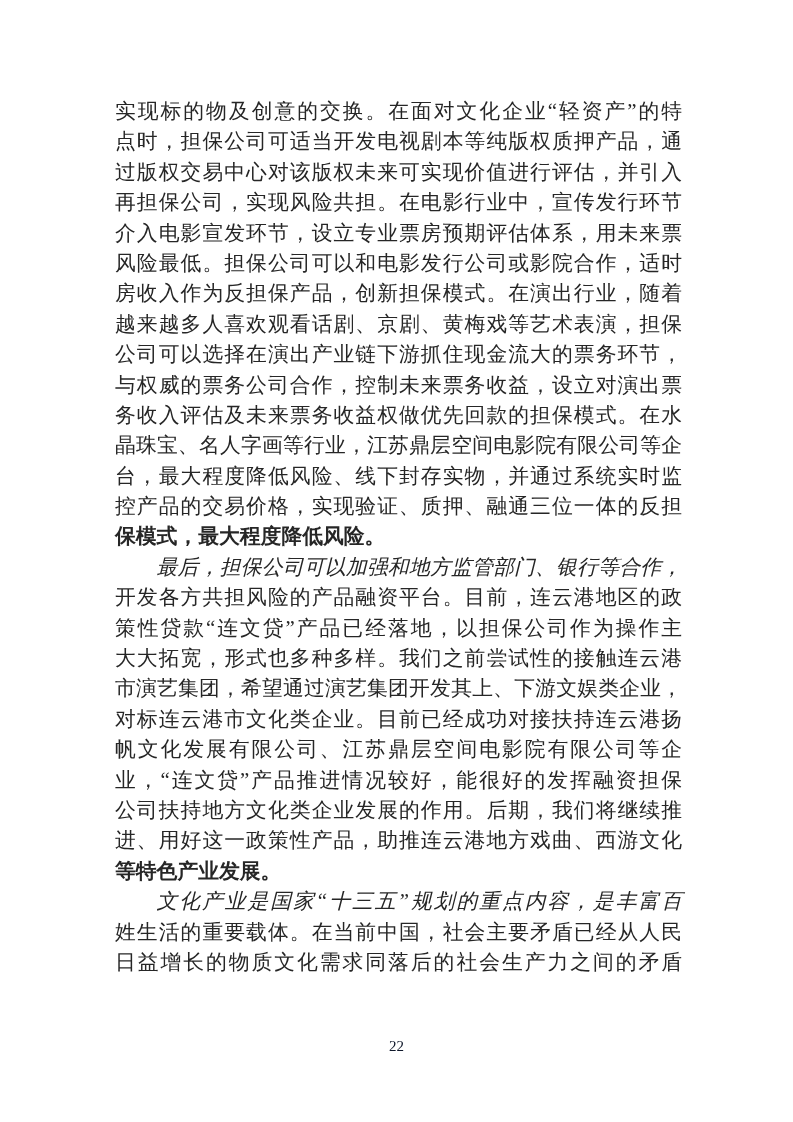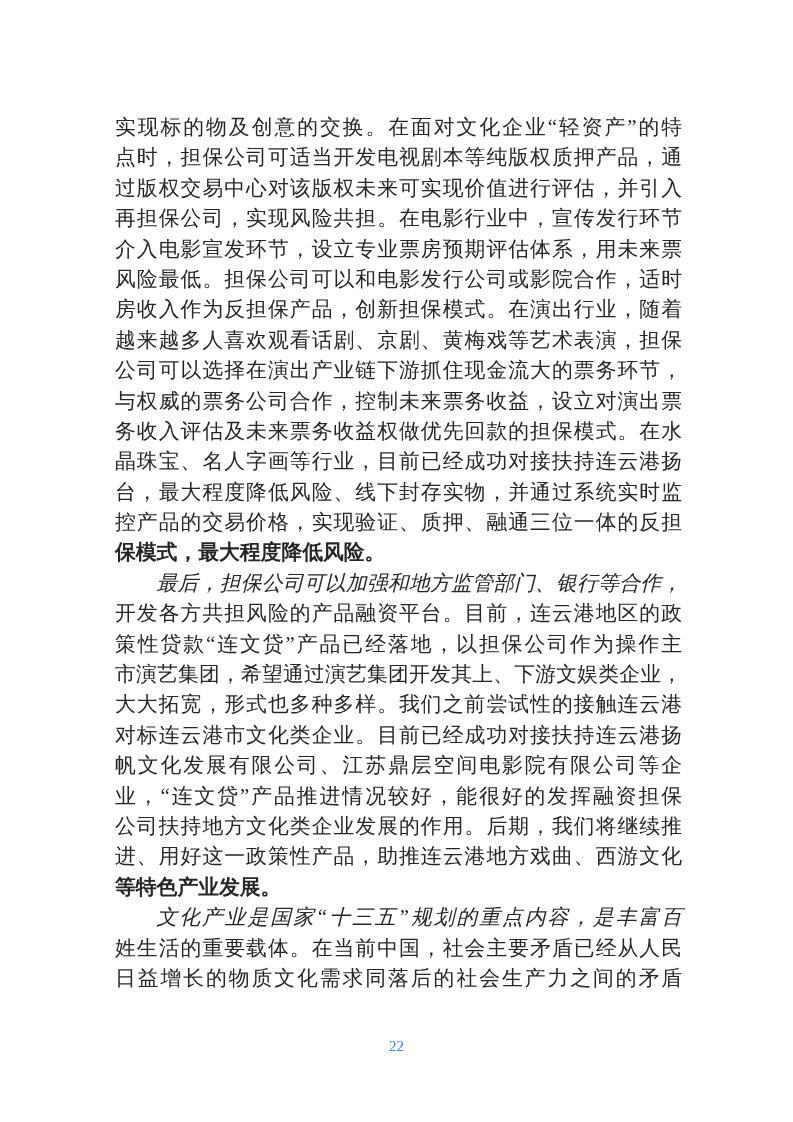--- a/index.html
+++ b/index.html
@@ -12,21 +12,21 @@
     width: 793px;
     height: 1122px;
     background: #ffffff;
     font-family: "Liberation Serif", "DejaVu Serif", serif;
     color: #262626;
     overflow: hidden;
   }
   .body-text {
     position: absolute;
     left: 115px;
-    top: 112px;
+    top: 96px;
     width: 567px;
   }
   .line {
     font-size: 20.8px;
     line-height: 30.4px;
     height: 30.4px;
     text-align: justify;
     text-align-last: justify;
   }
   .line.indent {
@@ -38,53 +38,53 @@
     font-weight: bold;
   }
   .footer {
     position: absolute;
     top: 1036px;
     left: 0;
     width: 100%;
     text-align: center;
     font-size: 15px;
     line-height: 20px;
-    color: #3b82f6;
+    color: #0f172a;
   }
 </style>
 </head>
 <body>
 
 <div class="page">
   <div class="body-text">
 
     <div>
       <div class="line">实现标的物及创意的交换。在面对文化企业“轻资产”的特</div>
       <div class="line">点时，担保公司可适当开发电视剧本等纯版权质押产品，通</div>
       <div class="line">过版权交易中心对该版权未来可实现价值进行评估，并引入</div>
       <div class="line">再担保公司，实现风险共担。在电影行业中，宣传发行环节</div>
       <div class="line">介入电影宣发环节，设立专业票房预期评估体系，用未来票</div>
       <div class="line">风险最低。担保公司可以和电影发行公司或影院合作，适时</div>
       <div class="line">房收入作为反担保产品，创新担保模式。在演出行业，随着</div>
       <div class="line">越来越多人喜欢观看话剧、京剧、黄梅戏等艺术表演，担保</div>
       <div class="line">公司可以选择在演出产业链下游抓住现金流大的票务环节，</div>
       <div class="line">与权威的票务公司合作，控制未来票务收益，设立对演出票</div>
       <div class="line">务收入评估及未来票务收益权做优先回款的担保模式。在水</div>
-      <div class="line">晶珠宝、名人字画等行业，目前已经成功对接扶持连云港扬</div>
+      <div class="line">晶珠宝、名人字画等行业，江苏鼎层空间电影院有限公司等企</div>
       <div class="line">台，最大程度降低风险、线下封存实物，并通过系统实时监</div>
       <div class="line">控产品的交易价格，实现验证、质押、融通三位一体的反担</div>
       <div class="line para-end">保模式，最大程度降低风险。</div>
     </div>
 
     <div>
       <div class="line indent">最后，担保公司可以加强和地方监管部门、银行等合作，</div>
       <div class="line">开发各方共担风险的产品融资平台。目前，连云港地区的政</div>
       <div class="line">策性贷款“连文贷”产品已经落地，以担保公司作为操作主</div>
+      <div class="line">大大拓宽，形式也多种多样。我们之前尝试性的接触连云港</div>
       <div class="line">市演艺集团，希望通过演艺集团开发其上、下游文娱类企业，</div>
-      <div class="line">大大拓宽，形式也多种多样。我们之前尝试性的接触连云港</div>
       <div class="line">对标连云港市文化类企业。目前已经成功对接扶持连云港扬</div>
       <div class="line">帆文化发展有限公司、江苏鼎层空间电影院有限公司等企</div>
       <div class="line">业，“连文贷”产品推进情况较好，能很好的发挥融资担保</div>
       <div class="line">公司扶持地方文化类企业发展的作用。后期，我们将继续推</div>
       <div class="line">进、用好这一政策性产品，助推连云港地方戏曲、西游文化</div>
       <div class="line para-end">等特色产业发展。</div>
     </div>
 
     <div>
       <div class="line indent">文化产业是国家“十三五”规划的重点内容，是丰富百</div>

